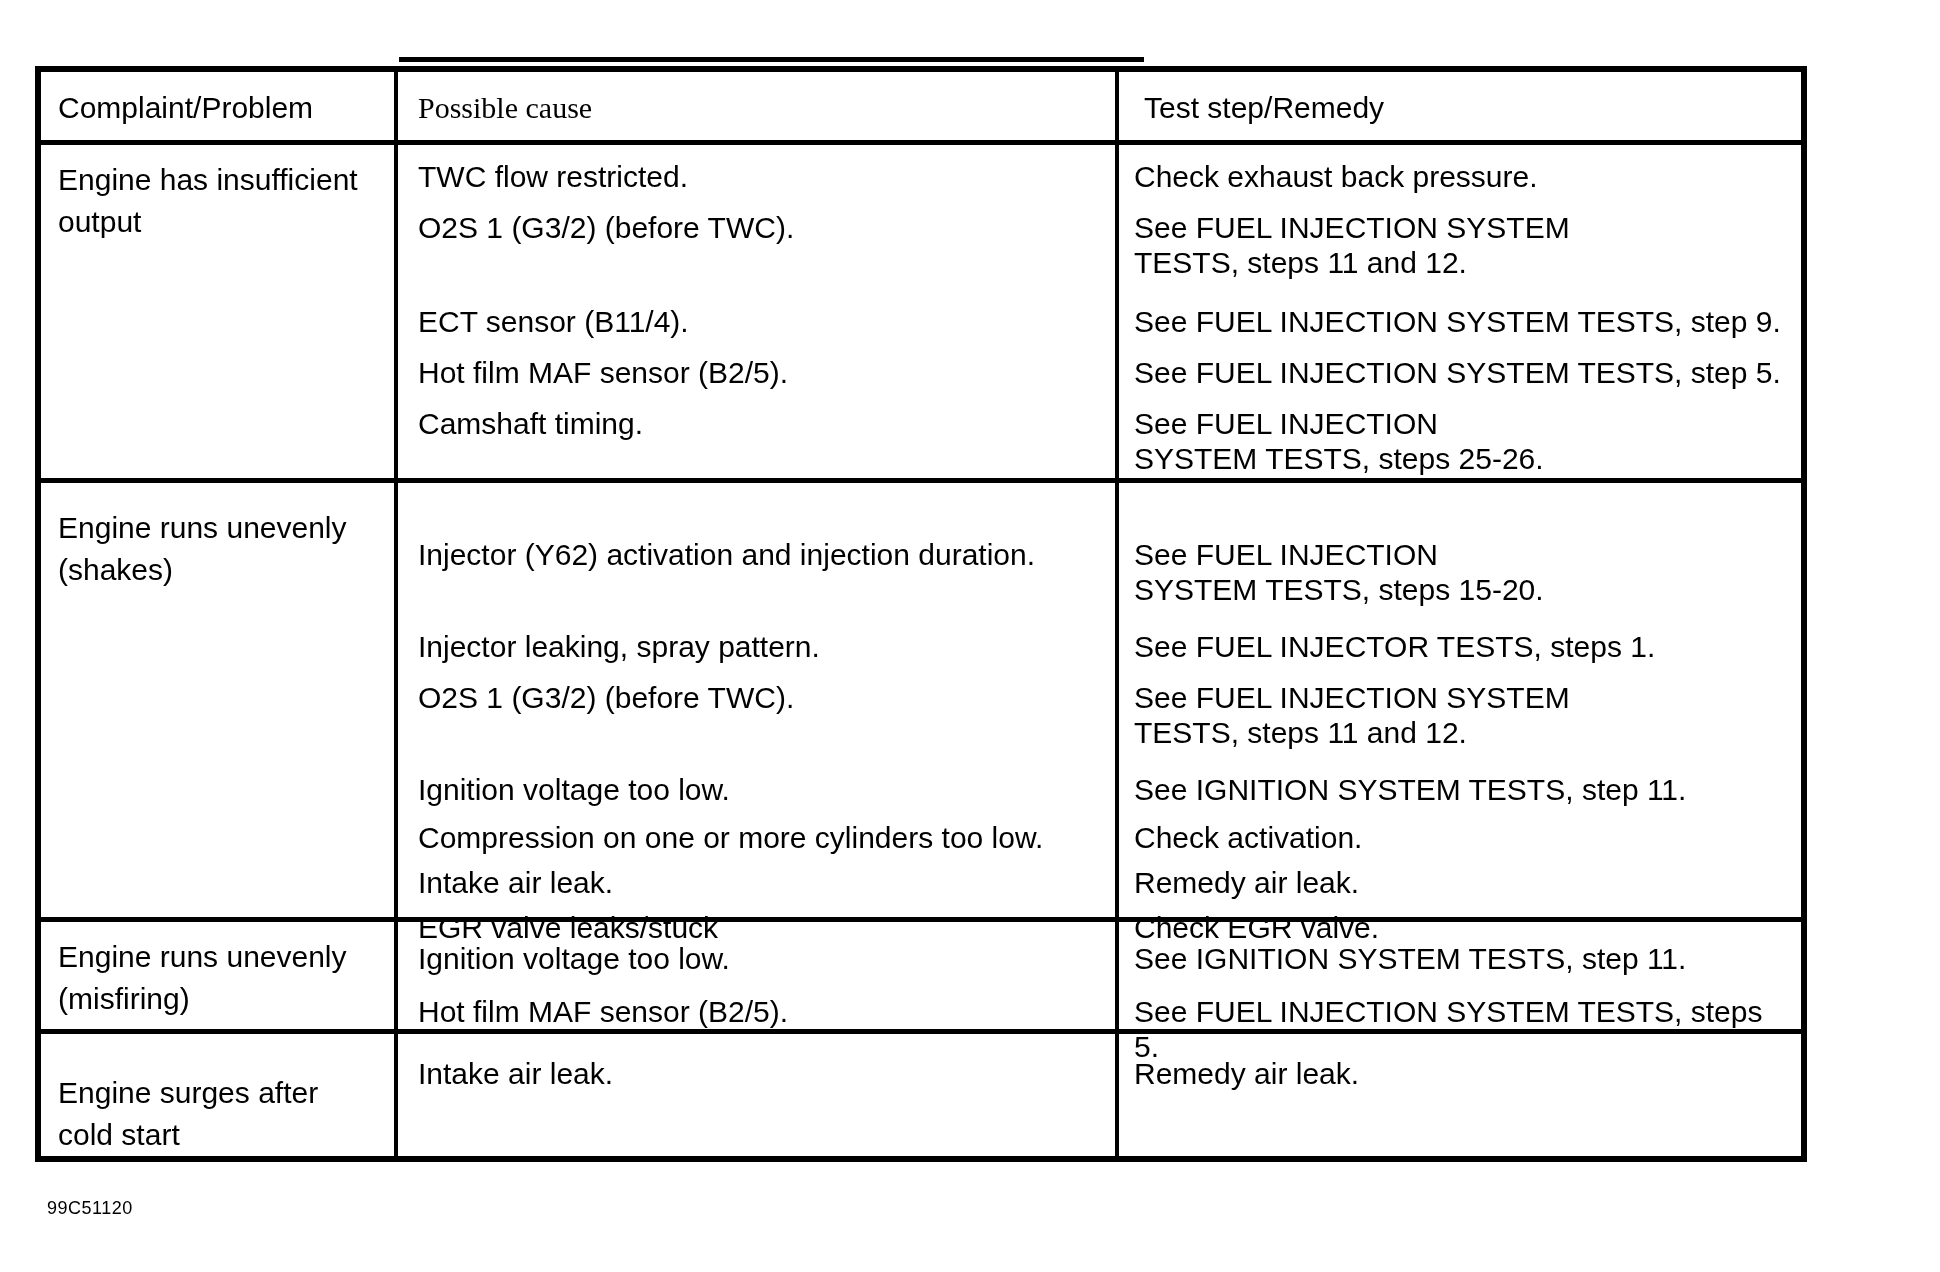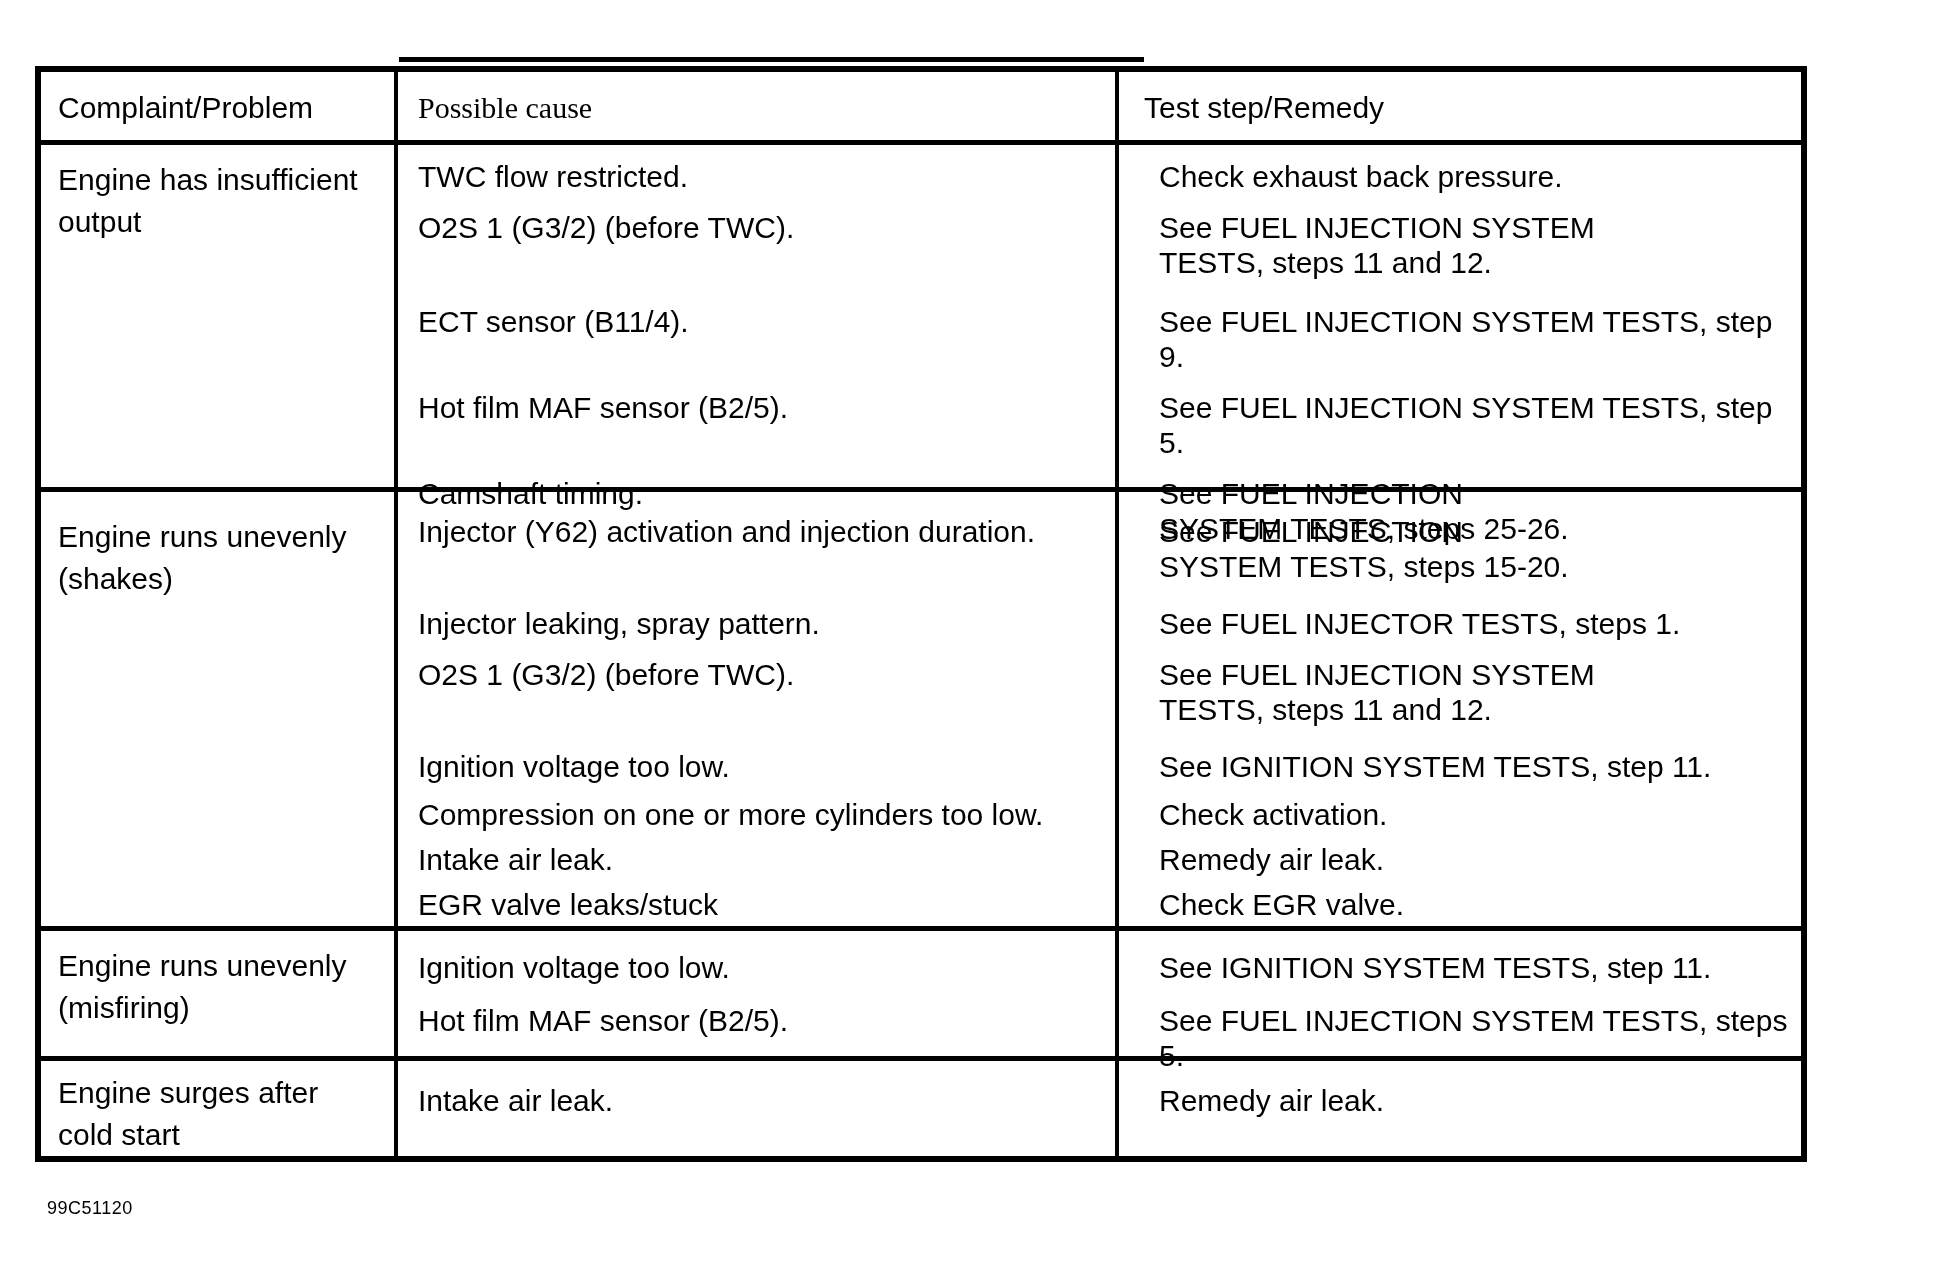--- a/index.html
+++ b/index.html
@@ -34,35 +34,35 @@
   .band-header .c1{padding-left:17px;}
   .band-header .c2{width:721px;flex:none;box-sizing:border-box;padding-left:24px;font-family:Liberation Serif, serif;}
   .band-header .c3{flex:1;box-sizing:border-box;padding-left:29px;}
 
   .complaint{
     font-size:30px;line-height:42px;white-space:pre-line;
     padding:14px 8px 0 17px;
   }
   .band-r2 .complaint{padding-top:24px;}
   .band-r3 .complaint{padding-top:14px;}
-  .band-r4 .complaint{padding-top:11px;}
+  .band-r4 .complaint{padding-top:38px;}
 
   .pairs{flex:1;display:grid;grid-template-columns:721px 1fr;align-content:start;}
   .band-r1 .pairs{padding-top:6px;}
-  .band-r2 .pairs{padding-top:14px;}
+  .band-r2 .pairs{padding-top:14px;margin-top:32px;}
   .band-r3 .pairs{padding-top:9px;}
   .band-r4 .pairs{padding-top:14px;}
   .pair{display:contents;}
   .cause{
     grid-column:1;font-size:30px;line-height:35px;
     padding:8px 32px 8px 24px;box-sizing:border-box;
   }
   .remedy{
     grid-column:2;font-size:30px;line-height:35px;white-space:pre-line;
-    padding:8px 12px 8px 44px;box-sizing:border-box;
+    padding:8px 12px 8px 19px;box-sizing:border-box;
   }
   
   .band-r1 .pair:nth-child(3) .cause,.band-r1 .pair:nth-child(3) .remedy{padding-top:16px;}
   .band-r2 .pair:nth-child(2) .cause,.band-r2 .pair:nth-child(2) .remedy{padding-top:14px;}
   .band-r2 .pair:nth-child(4) .cause,.band-r2 .pair:nth-child(4) .remedy{padding-top:14px;}
   .band-r2 .pair:nth-child(5) .cause,.band-r2 .pair:nth-child(5) .remedy,
   .band-r2 .pair:nth-child(6) .cause,.band-r2 .pair:nth-child(6) .remedy,
   .band-r2 .pair:nth-child(7) .cause,.band-r2 .pair:nth-child(7) .remedy{padding-top:5px;padding-bottom:5px;}
   .band-r3 .pair .cause,.band-r3 .pair .remedy{padding-top:10px;}
   .band-r4 .pair .cause,.band-r4 .pair .remedy{padding-top:8px;}

